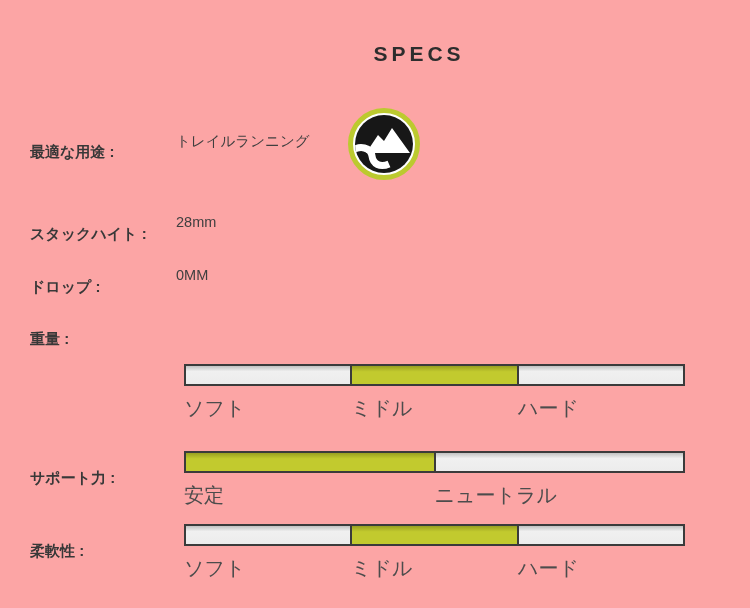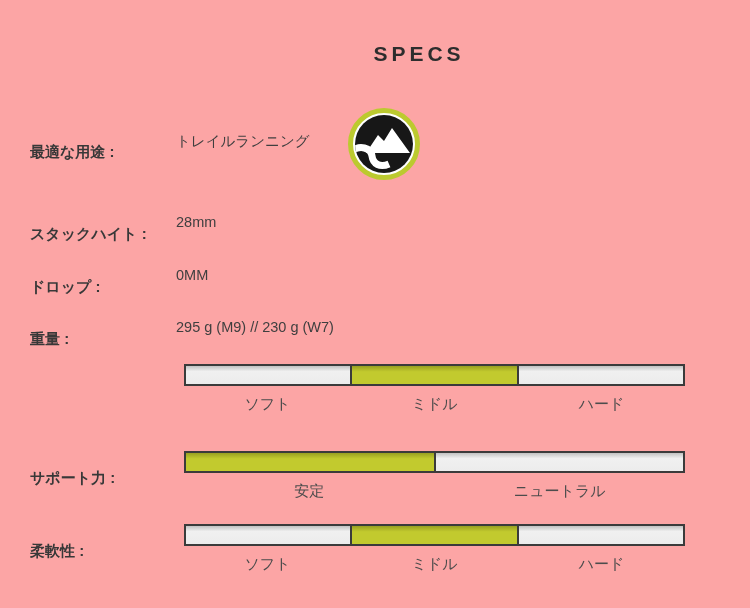--- a/index.html
+++ b/index.html
@@ -65,22 +65,22 @@
   }
   .segment:first-child { border-left:0; }
   .segment.active {
     background:linear-gradient(180deg,#99a021 0%,#c2ca2e 32%,var(--accent,#c4cd31) 100%);
   }
   .bar-labels {
     position:absolute; left:184px; top:31px;
     width:501px; display:flex;
   }
   .seg-label {
-    flex:1; text-align:center;
-    font-size:15px; color:#4c4c4c; font-weight:400;
+    flex:1; 
+    font-size:20px; color:#4c4c4c; font-weight:400;
     white-space:nowrap;
   }
 </style>
 </head>
 <body>
 
 <div class="page">
 
   <div class="title">SPECS</div>
 
@@ -109,21 +109,20 @@
     <div class="spec-value">28mm</div>
   </div>
 
   <div class="row row-drop">
     <div class="spec-label">ドロップ :</div>
     <div class="spec-value">0MM</div>
   </div>
 
   <div class="row row-weight">
     <div class="spec-label">重量 :</div>
-    <div class="spec-value">295 g (M9) // 230 g (W7)</div>
   </div>
 
   <div class="scale-row scale-row-cushioning">
     <div class="bar">
         <div class="segment"></div>
         <div class="segment active"></div>
         <div class="segment"></div>
       </div>
     <div class="bar-labels">
         <div class="seg-label">ソフト</div>

